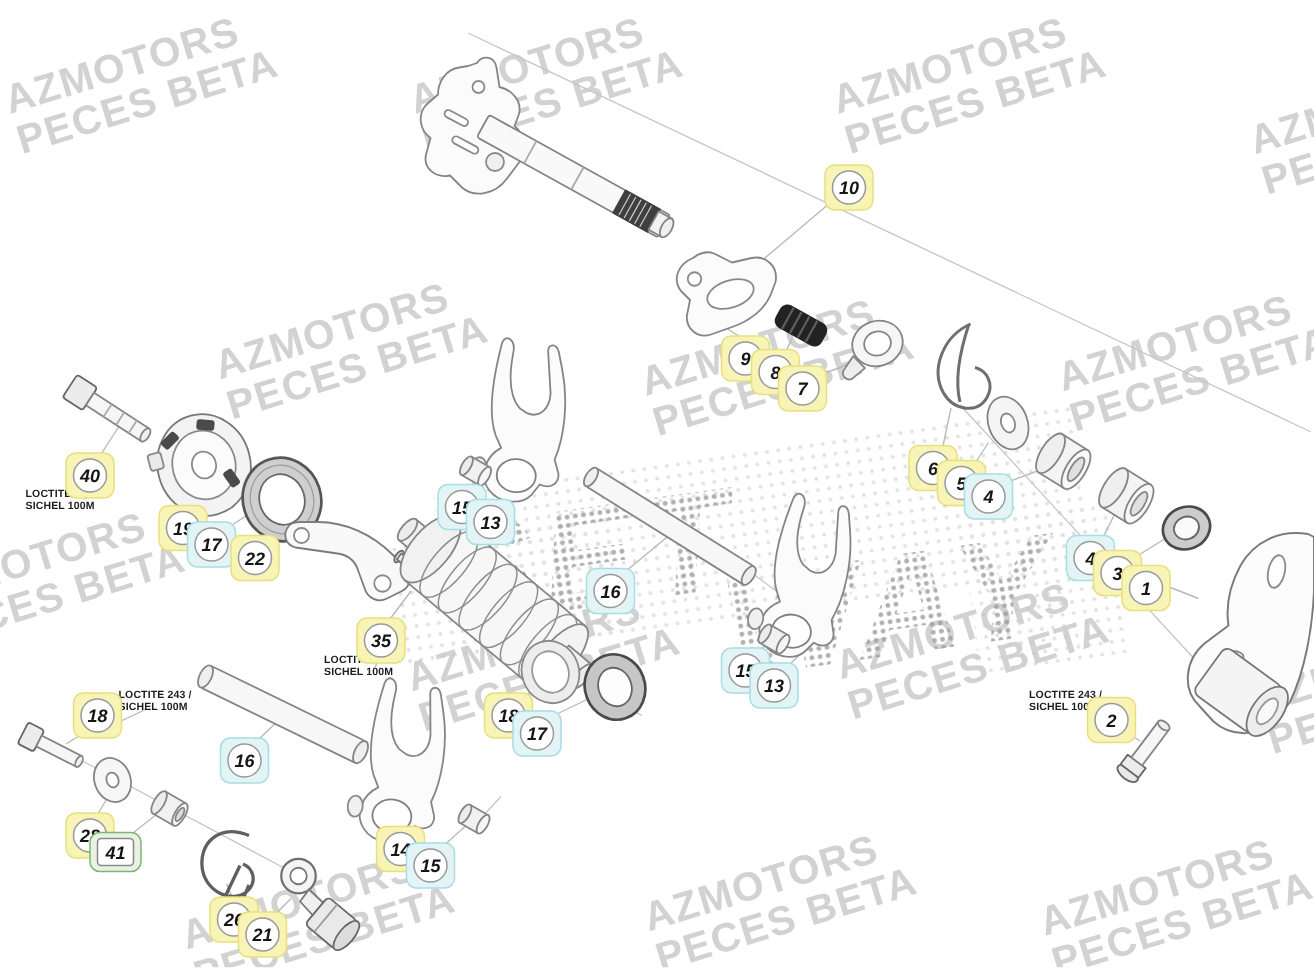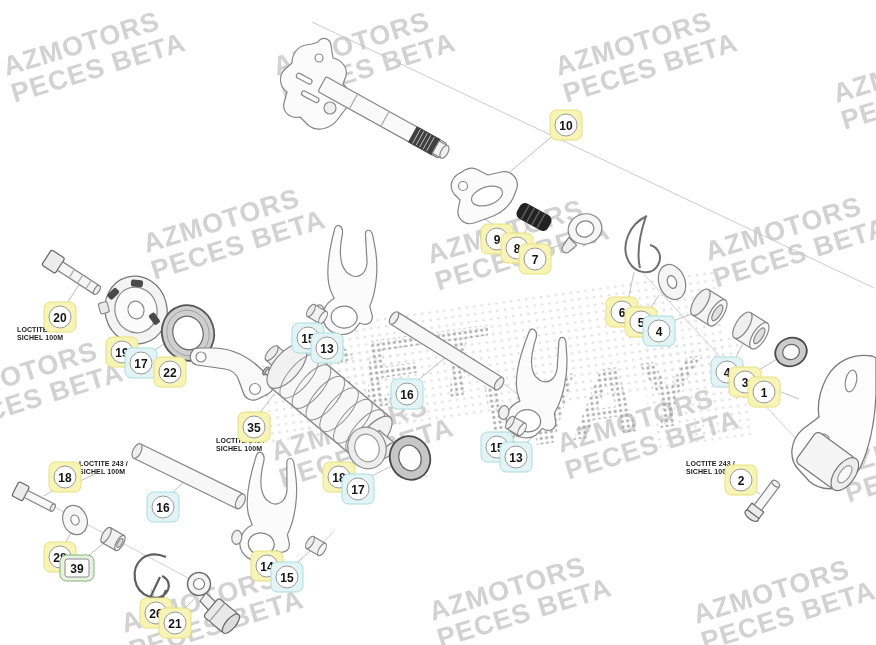--- a/index.html
+++ b/index.html
@@ -17,21 +17,21 @@
   #art{position:absolute;left:0;top:0;}
   
   .callout{
     position:absolute;transform:translate(-50%,-50%);
     border-radius:7px;padding:3px 4px;box-sizing:border-box;z-index:5;
   }
   .callout .num{
     display:flex;align-items:center;justify-content:center;
     width:21px;height:21px;border-radius:50%;
     background:#ffffff;border:1.2px solid #9a9a9a;
-    font-size:12px;font-weight:bold;color:#151515;line-height:1;
+    font-size:12px;font-weight:bold;color:#151515;line-height:1;font-style:italic;
   }
   .callout.shape-rect .num{border-radius:3px;height:17px;width:23px;border-color:#8a8a8a;}
   
   .note{
     position:absolute;font-size:7px;font-weight:bold;color:#1c1c1c;
     line-height:1.15;letter-spacing:0.1px;white-space:nowrap;z-index:4;
   }
 </style>
 </head>
 <body>
@@ -441,21 +441,21 @@
       <div class="callout" style="left: 745px; top: 382px; background: rgb(247, 244, 182); border: 1.5px solid rgb(231, 224, 126);">
         <span class="num">3</span>
       </div>
       <div class="callout" style="left: 764px; top: 392px; background: rgb(247, 244, 182); border: 1.5px solid rgb(231, 224, 126);">
         <span class="num">1</span>
       </div>
       <div class="callout" style="left: 741px; top: 480px; background: rgb(247, 244, 182); border: 1.5px solid rgb(231, 224, 126);">
         <span class="num">2</span>
       </div>
       <div class="callout" style="left: 60px; top: 317px; background: rgb(247, 244, 182); border: 1.5px solid rgb(231, 224, 126);">
-        <span class="num">20</span>
+        <span class="num">40</span>
       </div>
       <div class="callout" style="left: 122px; top: 352px; background: rgb(247, 244, 182); border: 1.5px solid rgb(231, 224, 126);">
         <span class="num">19</span>
       </div>
       <div class="callout" style="left: 141px; top: 363px; background: rgb(227, 244, 246); border: 1.5px solid rgb(168, 221, 226);">
         <span class="num">17</span>
       </div>
       <div class="callout" style="left: 170px; top: 372px; background: rgb(247, 244, 182); border: 1.5px solid rgb(231, 224, 126);">
         <span class="num">22</span>
       </div>
@@ -480,21 +480,21 @@
       <div class="callout" style="left: 163px; top: 507px; background: rgb(227, 244, 246); border: 1.5px solid rgb(168, 221, 226);">
         <span class="num">16</span>
       </div>
       <div class="callout" style="left: 65px; top: 477px; background: rgb(247, 244, 182); border: 1.5px solid rgb(231, 224, 126);">
         <span class="num">18</span>
       </div>
       <div class="callout" style="left: 60px; top: 557px; background: rgb(247, 244, 182); border: 1.5px solid rgb(231, 224, 126);">
         <span class="num">28</span>
       </div>
       <div class="callout shape-rect" style="left: 77px; top: 568px; background: rgb(232, 241, 227); border: 1.5px solid rgb(127, 181, 115);">
-        <span class="num">39</span>
+        <span class="num">41</span>
       </div>
       <div class="callout" style="left: 156px; top: 613px; background: rgb(247, 244, 182); border: 1.5px solid rgb(231, 224, 126);">
         <span class="num">26</span>
       </div>
       <div class="callout" style="left: 175px; top: 623px; background: rgb(247, 244, 182); border: 1.5px solid rgb(231, 224, 126);">
         <span class="num">21</span>
       </div>
       <div class="callout" style="left: 267px; top: 566px; background: rgb(247, 244, 182); border: 1.5px solid rgb(231, 224, 126);">
         <span class="num">14</span>
       </div>

